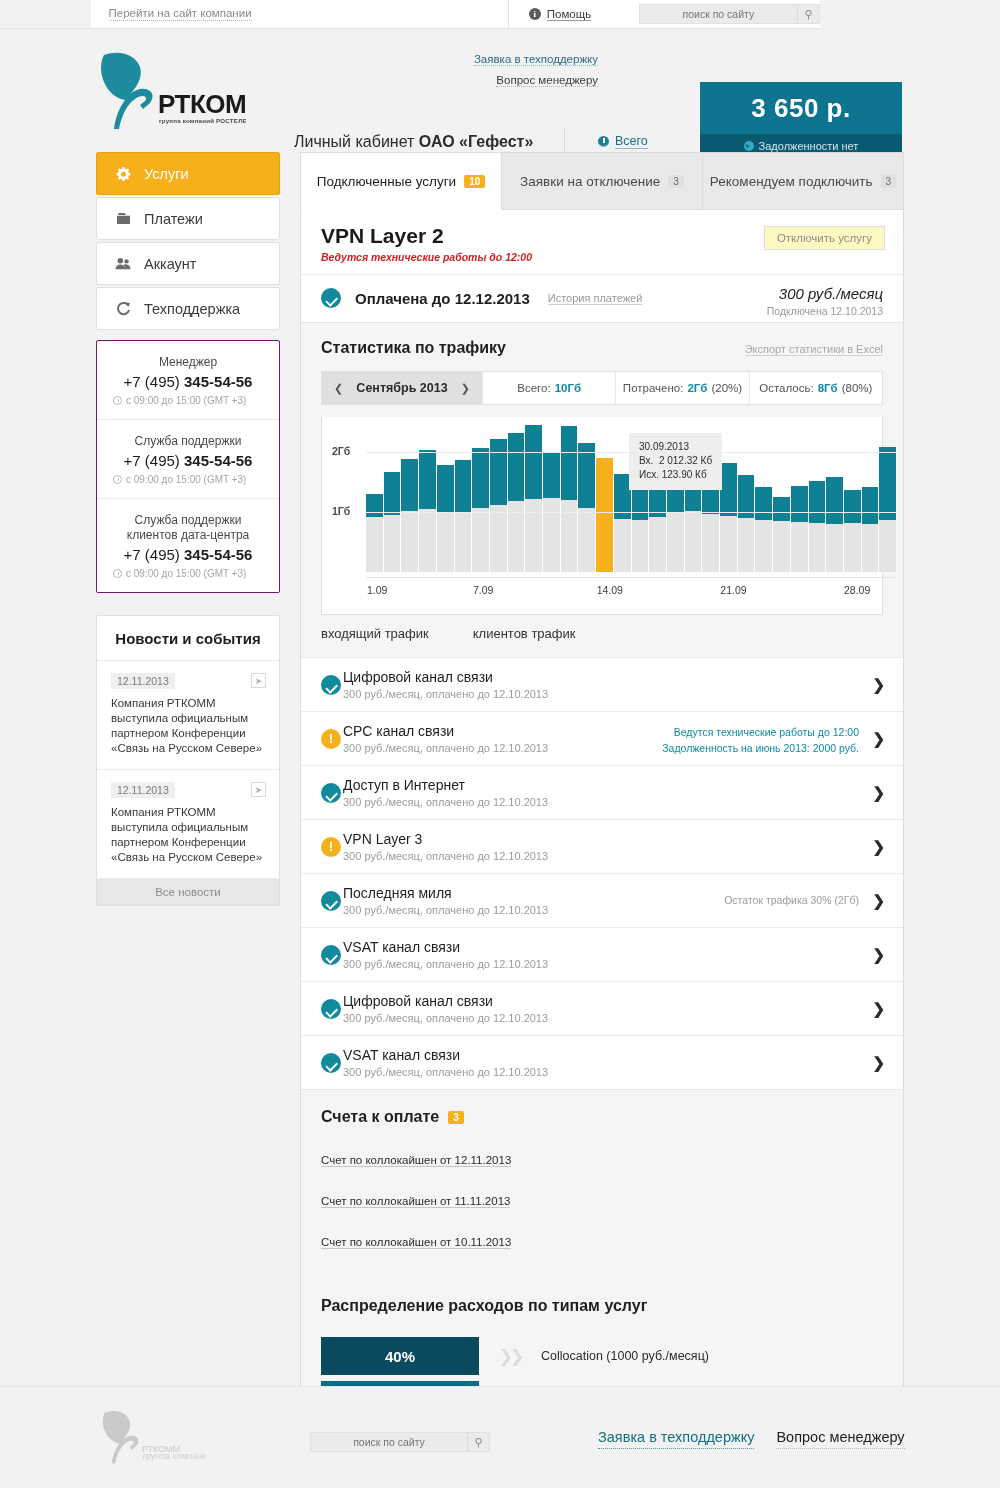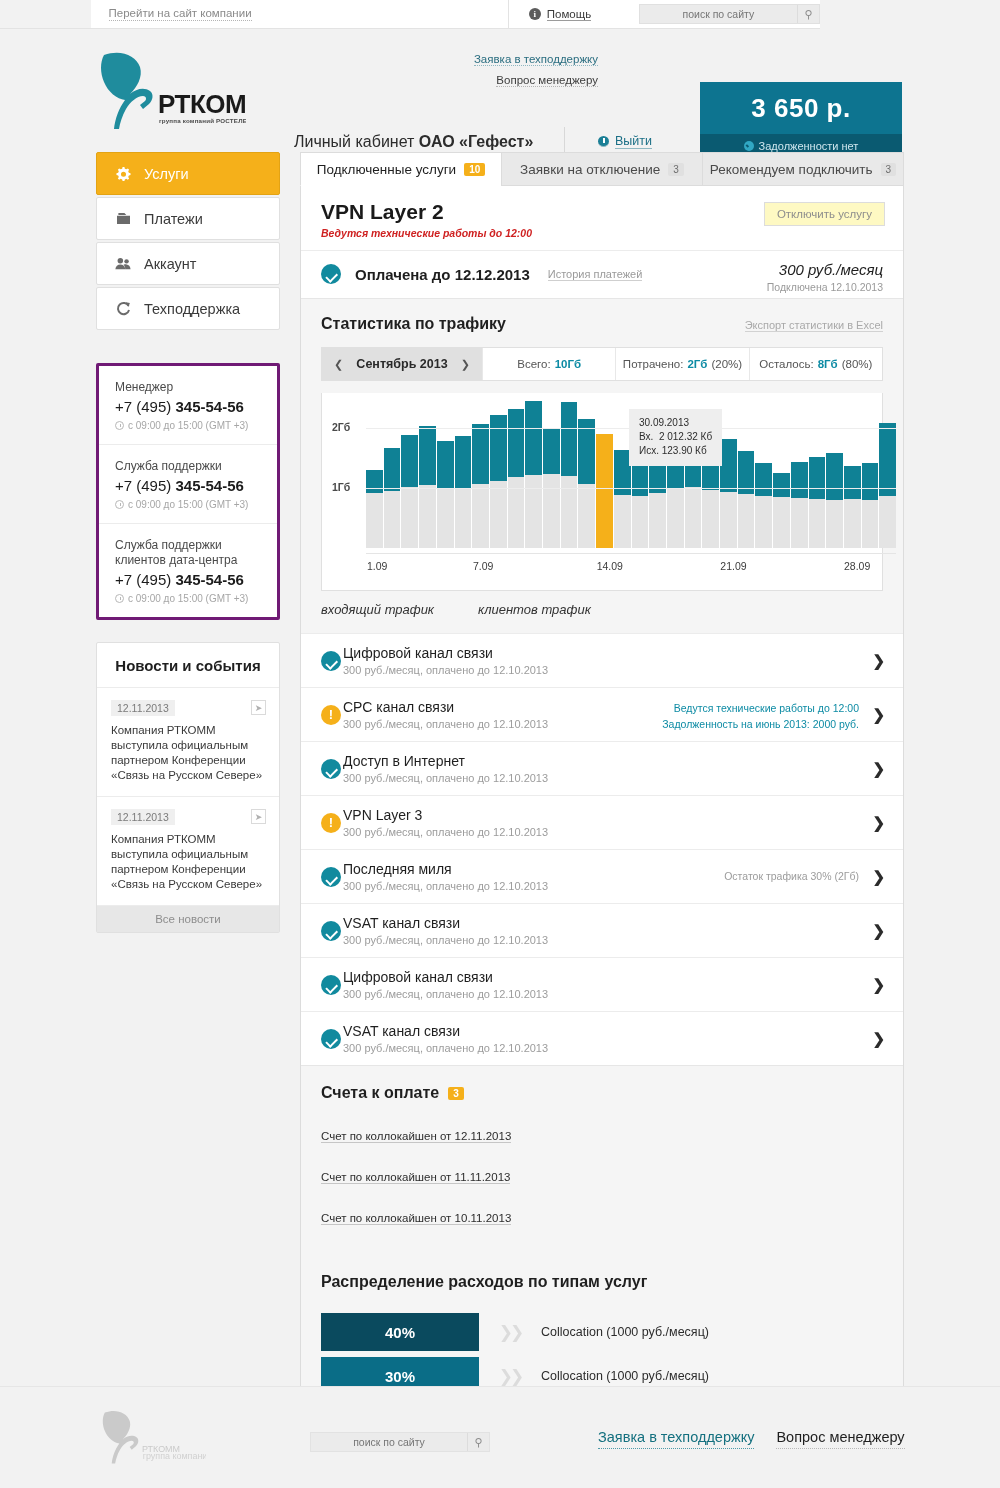--- a/index.html
+++ b/index.html
@@ -112,21 +112,21 @@
     height:43px; background:#fff; border:1px solid #e0e0e0; margin-bottom:2px;
     display:flex; align-items:center; padding-left:18px; gap:13px; cursor:pointer;
     border-radius:2px;
   }
   .nav-item .lbl { font-size:14.5px; color:#3b3b3b; }
   .nav-item.active { background:#f5b01a; border-color:#e3a314; }
   .nav-item.active .lbl { color:#fff; font-weight:normal; }
   .nav-ico { width:16px; height:15px; display:flex; align-items:center; justify-content:center; color:#6b6b6b; }
   .nav-item.active .nav-ico { color:#fff; }
 
-  .contacts { margin-top:33px; background:#fff; border:3px solid #701a75; border-radius:2px;}
+  .contacts { margin-top:10px; background:#fff; border:1px solid #701a75; border-radius:2px;text-align:center;}
   .contact { padding:14px 16px 13px 16px; border-bottom:1px solid #ececec; }
   .contact:last-child { border-bottom:0; }
   .contact .role { font-size:12px; color:#4a4a4a; line-height:15px; }
   .contact .tel { font-size:15px; color:#1c1c1c; margin-top:3px; }
   .contact .tel b { font-weight:bold; }
   .contact .hrs { font-size:10px; color:#a6a6a6; margin-top:5px; display:flex; align-items:center; gap:4px;}
   .clock { width:9px;height:9px;border:1px solid #b8b8b8;border-radius:50%; position:relative;}
   .clock:after{content:"";position:absolute;left:3.5px;top:1.5px;width:1px;height:3.2px;background:#b8b8b8;}
 
   .newsbox { margin-top:22px; background:#fff; border:1px solid #e0e0e0; border-radius:2px;}
@@ -136,21 +136,21 @@
   .news-arrow {
     position:absolute; right:13px; top:12px; width:15px; height:15px;
     border:1px solid #dadada; color:#b0b0b0; font-size:9px;
     display:flex; align-items:center; justify-content:center; cursor:pointer;
   }
   .news-text { font-size:11.5px; color:#3a3a3a; line-height:15px; margin-top:7px; }
   .news-all { background:#e7e7e7; text-align:center; font-size:11.5px; color:#8d8d8d; padding:7px 0; cursor:pointer;}
 
   
   .main { position:absolute; left:300px; top:152px; width:604px; }
-  .tabs { display:flex; height:34px; }
+  .tabs { display:flex; height:58px; }
   .tab {
     flex:1; background:#e9e9e9; border:1px solid #dcdcdc; border-bottom:1px solid #dcdcdc;
     display:flex; align-items:center; justify-content:center; gap:8px; cursor:pointer;
     font-size:13.5px; color:#4a4a4a; margin-left:-1px;
   }
   .tab:first-child { margin-left:0; }
   .tab.active { background:#fff; border-bottom-color:#fff; color:#1f1f1f; }
   .badge { font-size:10px; padding:1px 5px; background:#e0e0e0; color:#6d6d6d; border-radius:2px;}
   .badge.accent { background:#f5b01a; color:#fff; font-weight:bold;}
 
@@ -282,21 +282,21 @@
     <a class="muted">Вопрос менеджеру</a>
   </div>
 
   <div class="cabinet">
     <span>Личный кабинет </span><b>ОАО «Гефест»</b>
   </div>
   <div class="hdr-divider"></div>
 
   <div class="logout">
     <span class="ic"></span>
-    <span>Выйти</span>
+    <span>Всего</span>
   </div>
 
   <div class="balance">
     <div class="amt">3 650 р.</div>
     <div class="st">
       <span class="dot"></span>
       <span>Задолженности нет</span>
     </div>
   </div>
 </div>
@@ -588,21 +588,21 @@
         </div>
         <div class="xaxis" id="xaxis">
             <div class="xt" style="left: 1px;">1.09</div>
             <div class="xt" style="left: 107px;">7.09</div>
             <div class="xt" style="left: 230.667px;">14.09</div>
             <div class="xt" style="left: 354.333px;">21.09</div>
             <div class="xt" style="left: 478px;">28.09</div>
           </div>
       </div>
       <div class="legend-row">
-        <div style="position:absolute;left:0;top:11px;display:flex;gap:44px;align-items:center;font-style:italic;">
+        <div style="position:absolute;left:0;top:11px;display:flex;gap:44px;align-items:center;">
           <div class="li">
             <span class="sw a"></span>
             <span>входящий трафик</span>
           </div>
           <div class="li">
             <span class="sw b"></span>
             <span>клиентов трафик</span>
           </div>
         </div>
       </div>

